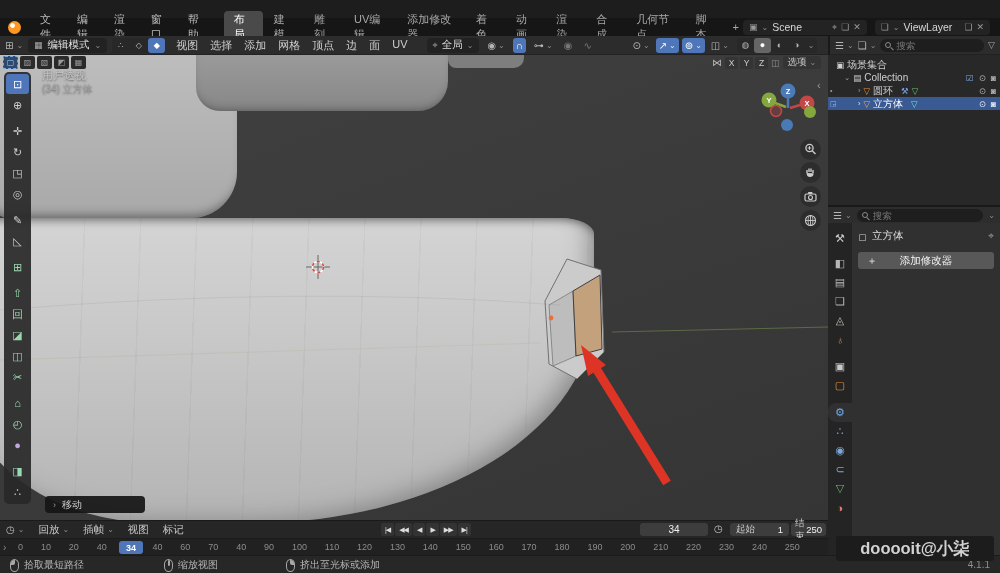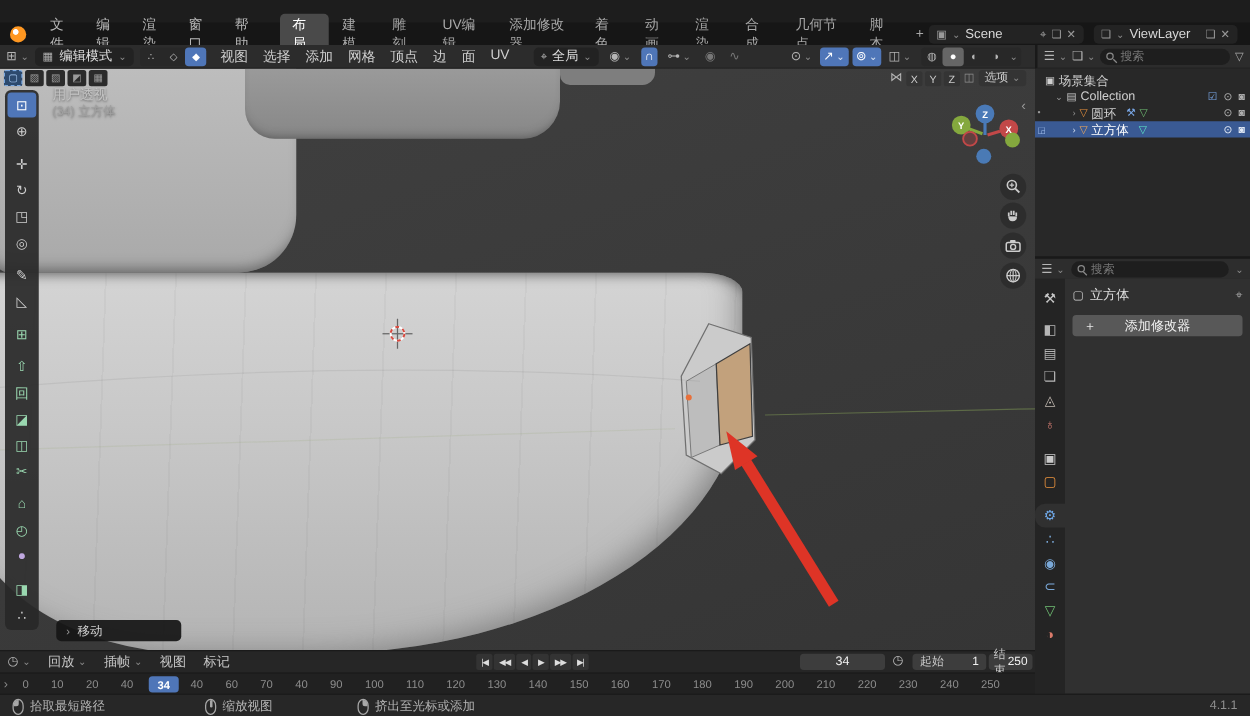--- a/index.html
+++ b/index.html
@@ -595,13 +595,14 @@
           <span>缩放视图</span>
         </div>
         <div class="hint" style="left: 286px;">
           <span class="mouse right"></span>
           <span>挤出至光标或添加</span>
         </div>
     </div>
     <span class="version">4.1.1</span>
   </div>
 
+  <div class="watermark">dooooit@小柒</div>
 </div>
 
 </body></html>

